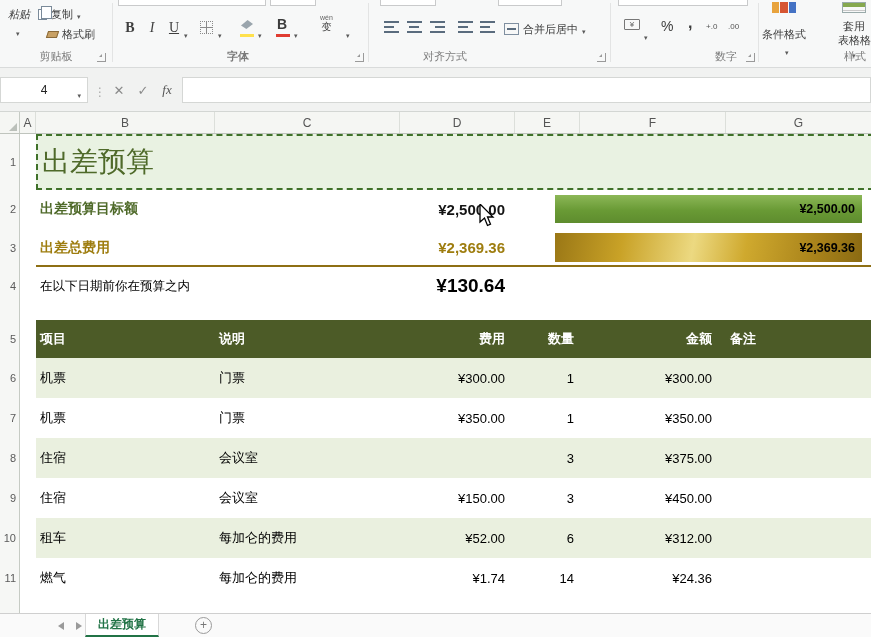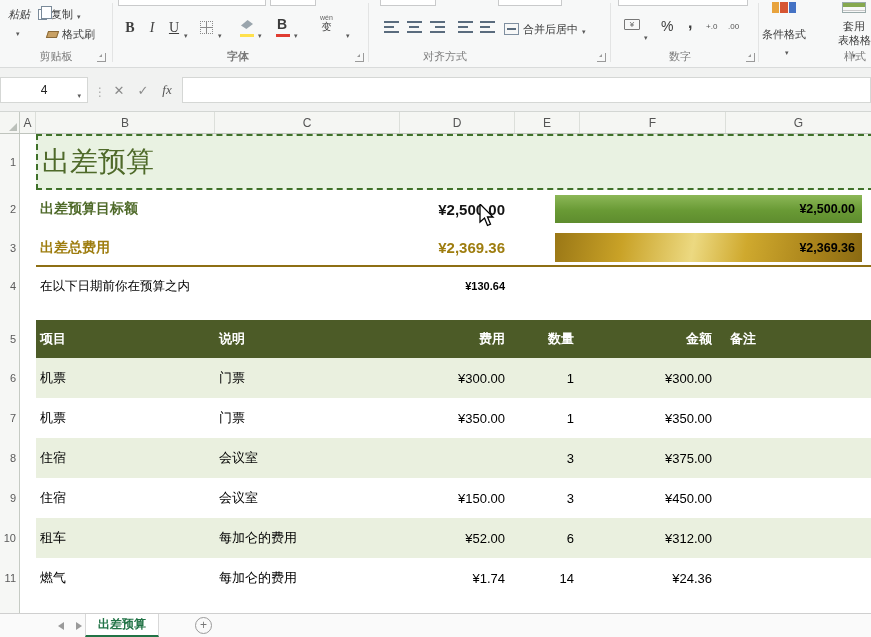--- a/index.html
+++ b/index.html
@@ -100,21 +100,21 @@
 
   .titleband { background:#E9F2E2; }
   .titlecell { left:42px; font-size:28px; color:#4F6A2A; }
   .ants { position:absolute; left:36px; right:-3px; top:0; bottom:0; border:2px dashed #3F7129; pointer-events:none; }
 
   .glbl { color:#4F6A2A; font-weight:bold; font-size:14px; }
   .goldlbl { color:#9E7D0F; font-weight:bold; font-size:14px; }
   .bval { font-weight:bold; font-size:15px; color:#141414; }
   .goldval { color:#9E7D0F; }
   .smlbl { font-size:12.5px; }
-  .smval { font-weight:bold; font-size:11px; }
+  .smval { font-weight:bold; font-size:19px; }
 
   .bar { position:absolute; left:555px; width:307px; top:5px; bottom:5px; display:flex; align-items:center;
          justify-content:flex-end; padding-right:7px; font-weight:bold; font-size:12.5px; color:#000; }
   .gbar { background:linear-gradient(180deg,#8CB757 0%,#699A35 55%,#5E8C2E 100%); }
   .goldbar { background:linear-gradient(100deg,#9a7716 0%,#c9a227 22%,#ecd981 45%,#cfa92e 62%,#a8821a 85%,#8a6a12 100%); }
   .goldline { position:absolute; left:36px; right:0; bottom:0; height:2px; background:#8E6F14; }
 
   .hdrband { background:#4C5B27; }
   .hdr .cell { color:#fff; font-weight:bold; }
   .banded { background:#EAF0DF; }
@@ -202,21 +202,21 @@
     <div class="vsep" style="left:610px;"></div>
 
     <div>
       <div class="frag" style="left:618px;width:130px;"></div>
       <div class="ic-money" style="left:624px;top:19px;">¥</div>
       <div class="dar abs" style="left:644px;top:26px;"></div>
       <div class="abs" style="left:661px;top:18px;font-size:14px;color:#3c3c3c;">%</div>
       <div class="abs" style="left:688px;top:14px;font-size:16px;font-weight:bold;color:#3c3c3c;">,</div>
       <div class="tinybtn" style="left:706px;top:22px;">+.0</div>
       <div class="tinybtn" style="left:728px;top:22px;">.00</div>
-      <div class="grplabel" style="left:640px;width:80px;">数字</div>
+      <div class="grplabel" style="left:657px;width:80px;text-align:right;">数字</div>
       <div class="launcher" style="left:746px;"></div>
     </div>
     <div class="vsep" style="left:758px;"></div>
 
     <div>
       <div class="ic-cf" style="left:772px;top:2px;">
         <i style="background:#E8A33D;"></i>
           <i style="background:#D65532;"></i>
           <i style="background:#4472C4;"></i>
       </div>

